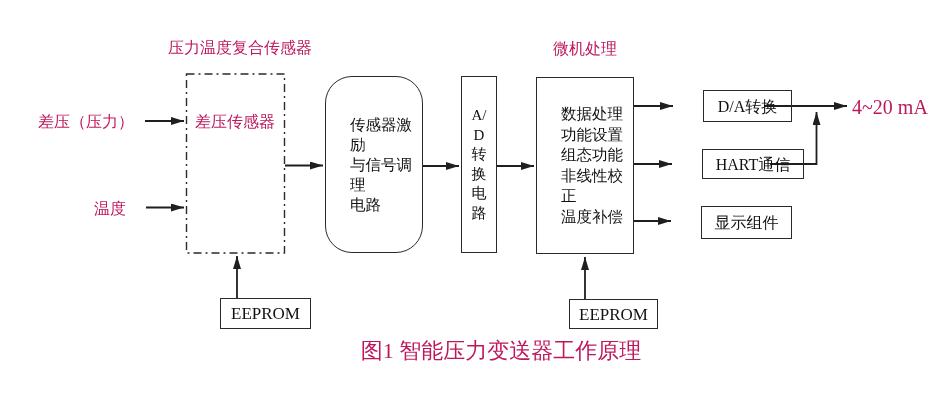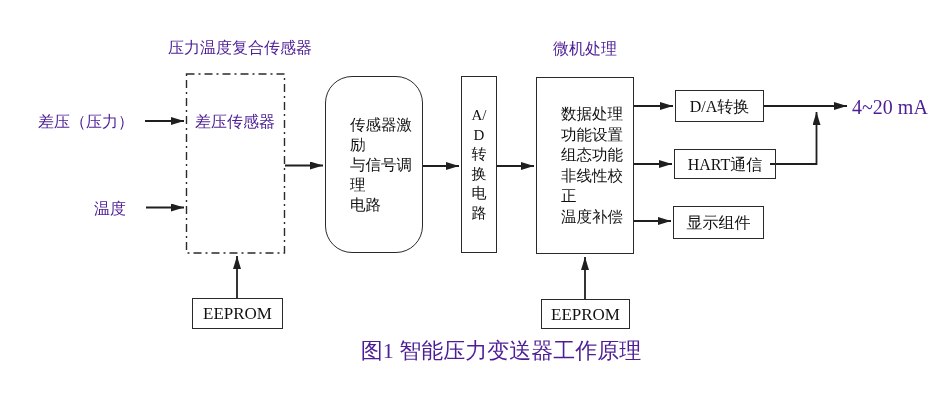--- a/index.html
+++ b/index.html
@@ -26,27 +26,27 @@
     box-sizing: border-box;
     border: 1.5px solid #2a2a2a;
     background: transparent;
     display: flex;
     flex-direction: column;
     justify-content: center;
     font-size: 16px;
     line-height: 21px;
     color: #111111;
   }
-  .box.center { align-items: center; text-align: center; }
+  .box.center { align-items: center; text-align: center; margin-left: 28px; }
   .box.leftpad { padding-left: 24px; align-items: flex-start; text-align: left; }
   .lbl {
     position: absolute;
     font-size: 16px;
     line-height: 19px;
-    color: #4c1d95;
+    color: #be185d;
     white-space: nowrap;
   }
   .lbl.center { text-align: center; }
   .cond-box   { left: 325px; top: 76px;  width: 98px;  height: 177px; font-size: 15.5px; line-height: 20px; border-radius: 27px; }
   .ad-box     { left: 461px; top: 76px;  width: 36px;  height: 177px; font-size: 15px;   line-height: 19.5px; text-align: center; align-items: center; }
   .mcu-box    { left: 536px; top: 77px;  width: 98px;  height: 177px; font-size: 15.5px; line-height: 20.5px; }
   .da-box     { left: 675px; top: 90px;  width: 89px;  height: 32px; }
   .hart-box   { left: 674px; top: 149px; width: 102px;  height: 30px; }
   .disp-box   { left: 673px; top: 206px; width: 91px;  height: 33px; }
   .eeprom1-box{ left: 192px; top: 298px; width: 91px;  height: 31px; font-size: 17px; }

